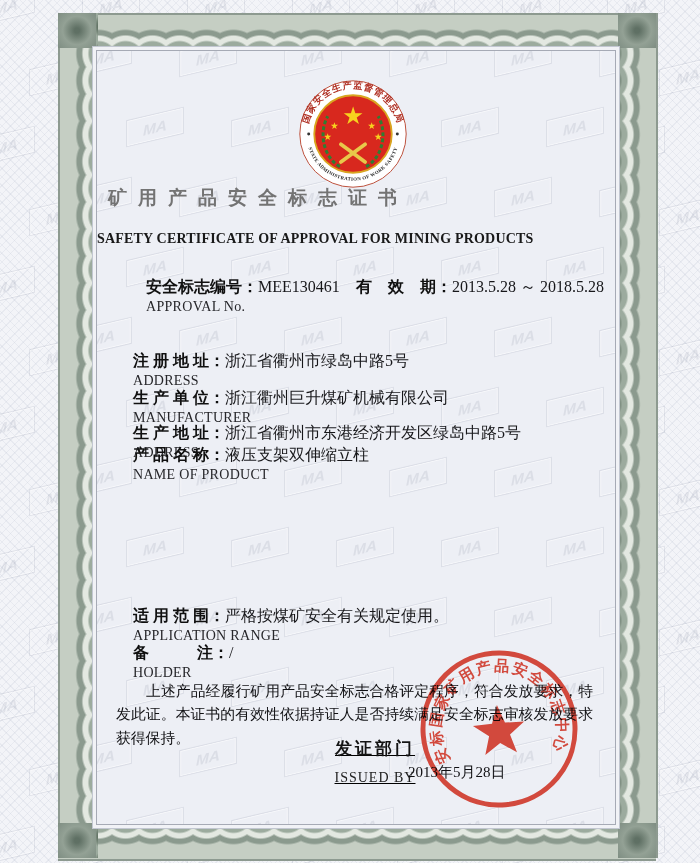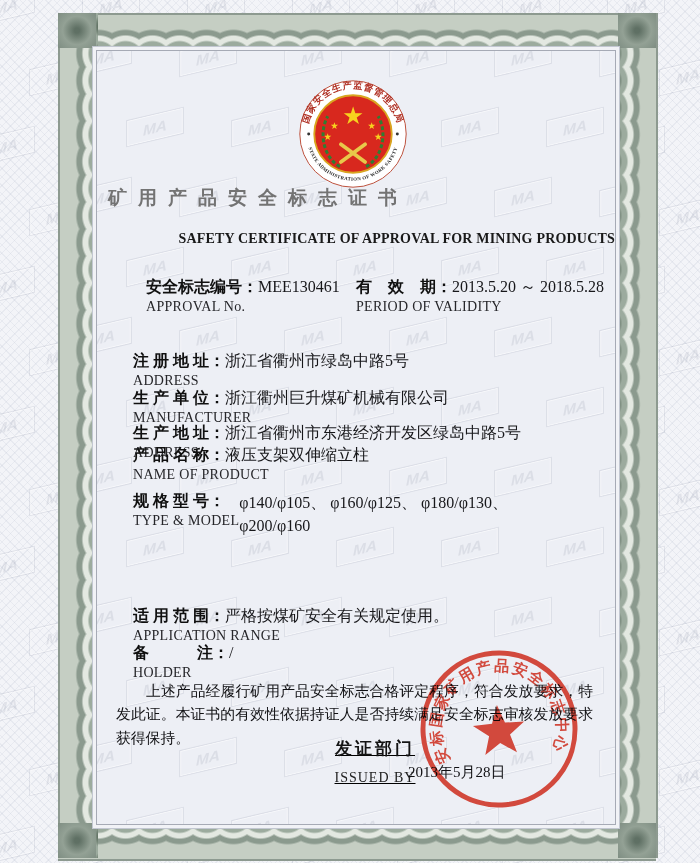--- a/index.html
+++ b/index.html
@@ -34,21 +34,21 @@
   .wm-layer{position:absolute;inset:0;overflow:hidden;z-index:0;pointer-events:none;}
   .wm-tile{position:absolute;width:54px;height:26px;display:flex;align-items:center;justify-content:center;
     border:1px solid rgba(118,126,150,0.16);box-shadow:inset 0 0 0 1px rgba(255,255,255,0.55);
     transform:skewX(-14deg) rotate(-14deg);
     font:italic 700 15px "Liberation Sans","DejaVu Sans",sans-serif;color:rgba(118,126,150,0.15);}
   .content{position:absolute;inset:0;z-index:1;}
   .abs{position:absolute;}
   
   .title{left:0;width:518px;top:134px;text-align:left;font-size:19px;font-weight:700;
     letter-spacing:11px;text-indent:11px;color:#737373;white-space:nowrap;}
-  .subtitle{left:0;width:518px;top:180px;text-align:right;font-size:14px;font-weight:700;
+  .subtitle{left:0;width:518px;top:180px;text-align:left;font-size:14px;font-weight:700;
     letter-spacing:0.2px;color:#191919;white-space:nowrap;}
   
   .row{position:absolute;left:36px;white-space:nowrap;}
   .field-label{font-weight:700;font-size:16px;color:#101010;}
   .field-value{font-size:16px;color:#17171a;margin-top:31px;}
   .field-sub{font-size:14px;color:#26262a;letter-spacing:0.3px;margin-top:1px;font-weight:400;}
   .duo .col2{position:absolute;left:210px;top:0;}
   .speclines{display:inline-block;vertical-align:top;}
   .speclines div{font-size:16px;color:#17171a;line-height:1.45;}
   .declaration{left:19px;top:629px;width:477px;font-size:14.8px;line-height:1.58;color:#101013;
@@ -271,22 +271,21 @@
 
       <div class="abs title">矿用产品安全标志证书</div>
       <div class="abs subtitle">SAFETY CERTIFICATE OF APPROVAL FOR MINING PRODUCTS</div>
 
       <div class="row duo" style="top:226px;left:49px;">
         <div>
           <span class="field-label">安全标志编号：</span><span class="field-value">MEE130461</span>
           <div class="field-sub">APPROVAL No.</div>
         </div>
         <div class="col2">
-          <span class="field-label">有　效　期：</span><span class="field-value">2013.5.20 ～ 2018.5.28</span>
-          <div class="field-sub">PERIOD OF VALIDITY</div>
+          <span class="field-label">有　效　期：</span><span class="field-value">2013.5.28 ～ 2018.5.28</span>
         </div>
       </div>
 
 
       <div class="row" style="top:300px;">
         <span class="field-label">注 册 地 址：</span><span class="field-value">浙江省衢州市绿岛中路5号</span>
         <div class="field-sub">ADDRESS</div>
       </div>
 
       <div class="row" style="top:337px;">
@@ -297,29 +296,20 @@
       <div class="row" style="top:372px;">
         <span class="field-label">生 产 地 址：</span><span class="field-value">浙江省衢州市东港经济开发区绿岛中路5号</span>
         <div class="field-sub">ADDRESS</div>
       </div>
 
       <div class="row" style="top:394px;">
         <span class="field-label">产 品 名 称：</span><span class="field-value">液压支架双伸缩立柱</span>
         <div class="field-sub">NAME OF PRODUCT</div>
       </div>
 
-      <div class="row" style="top:440px;">
-        <span style="display:inline-block;vertical-align:top;">
-          <span class="field-label">规 格 型 号：</span>
-          <div class="field-sub">TYPE &amp; MODEL</div>
-        </span><span class="speclines">
-          <div>φ140/φ105、 φ160/φ125、 φ180/φ130、</div>
-          <div>φ200/φ160</div>
-        </span>
-      </div>
 
 
       <div class="row" style="top:555px;">
         <span class="field-label">适 用 范 围：</span><span class="field-value">严格按煤矿安全有关规定使用。</span>
         <div class="field-sub">APPLICATION RANGE</div>
       </div>
 
       <div class="row" style="top:592px;">
         <span class="field-label">备　　　注：</span><span class="field-value">/</span>
         <div class="field-sub">HOLDER</div>

